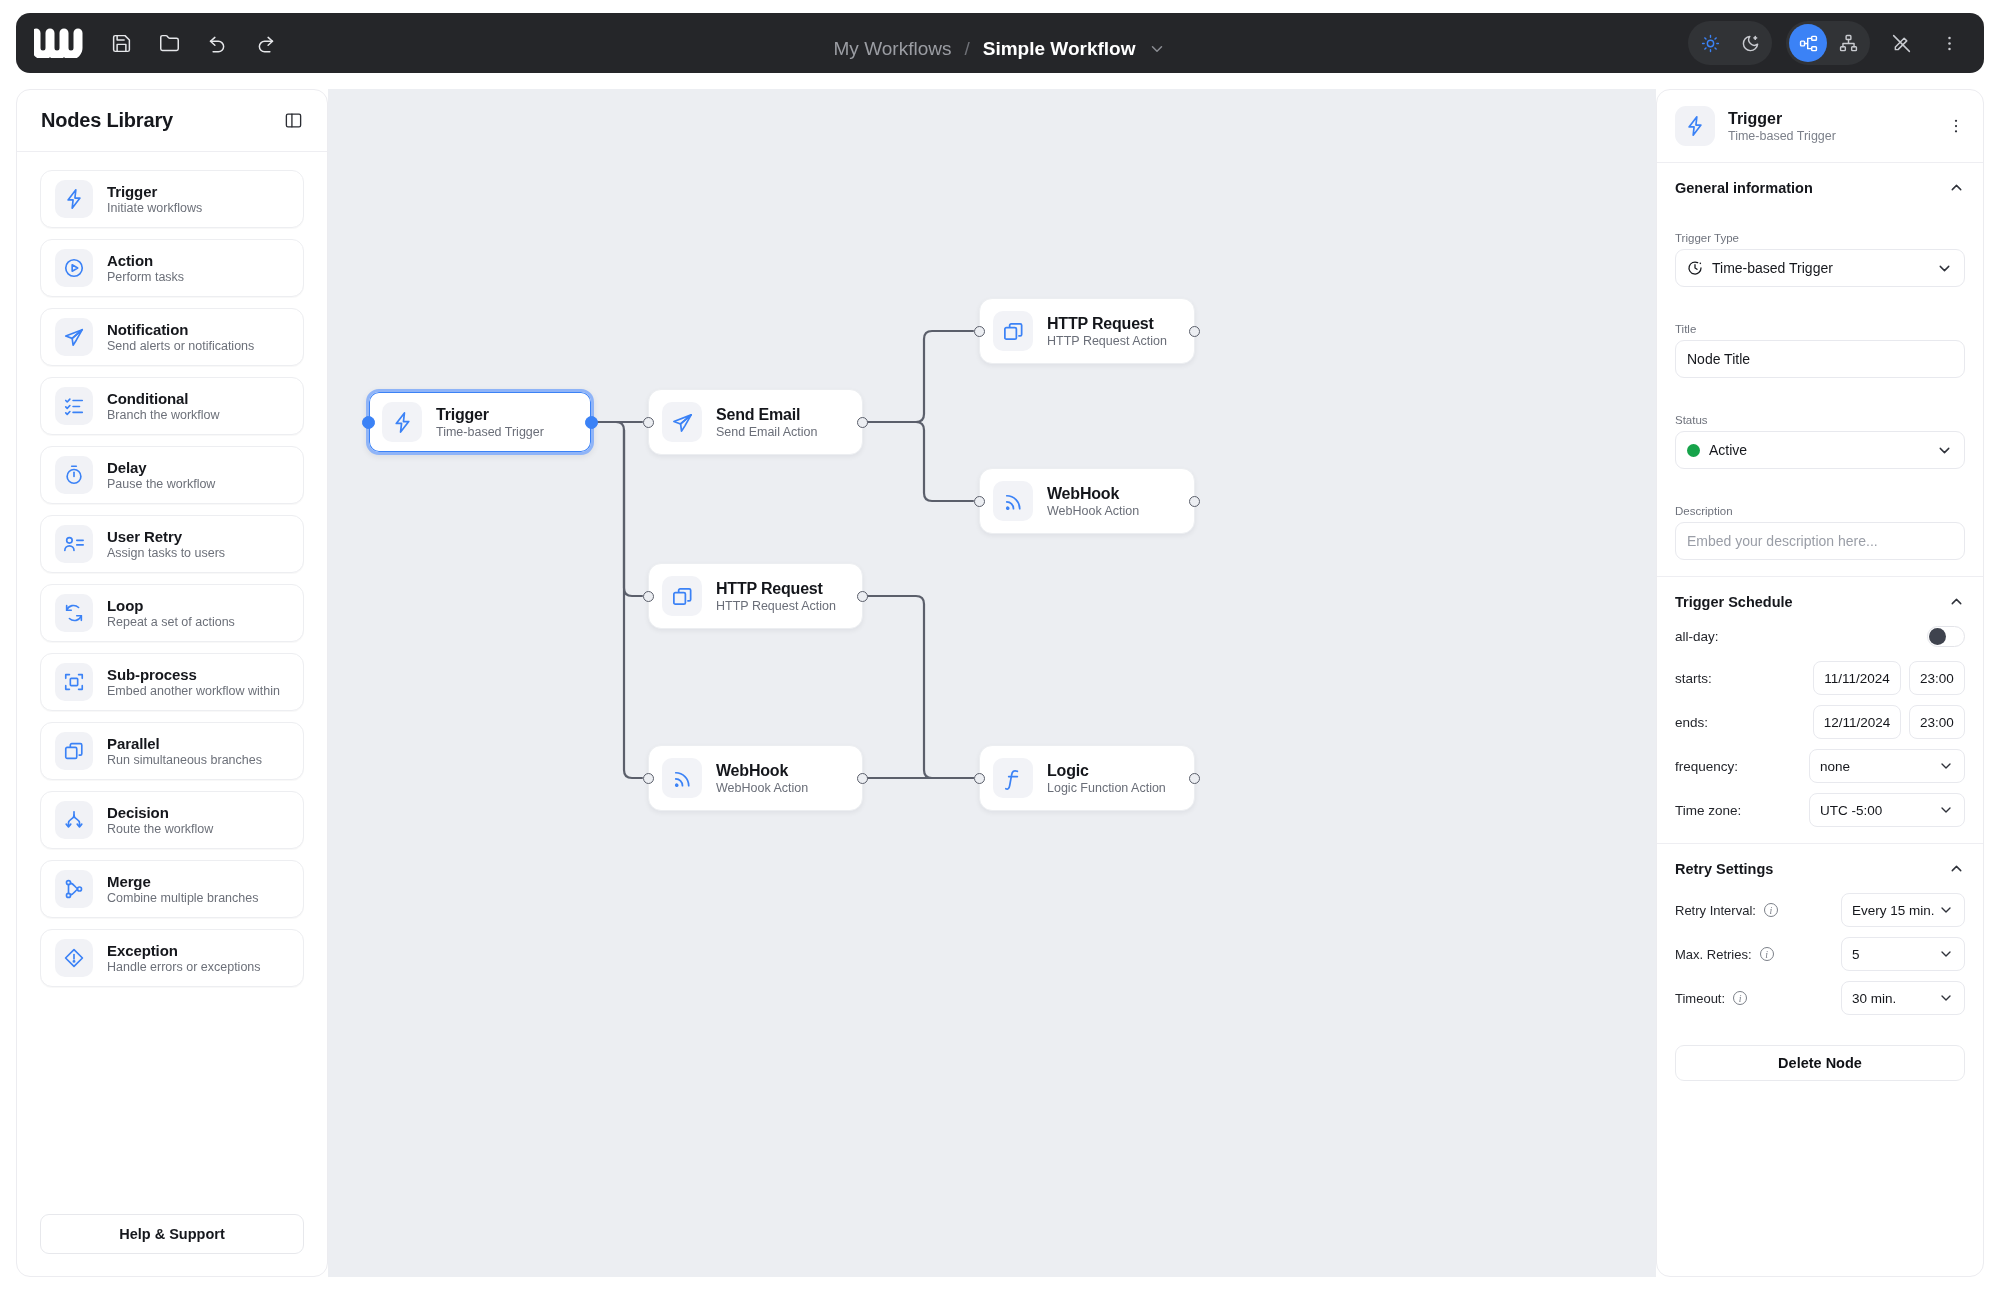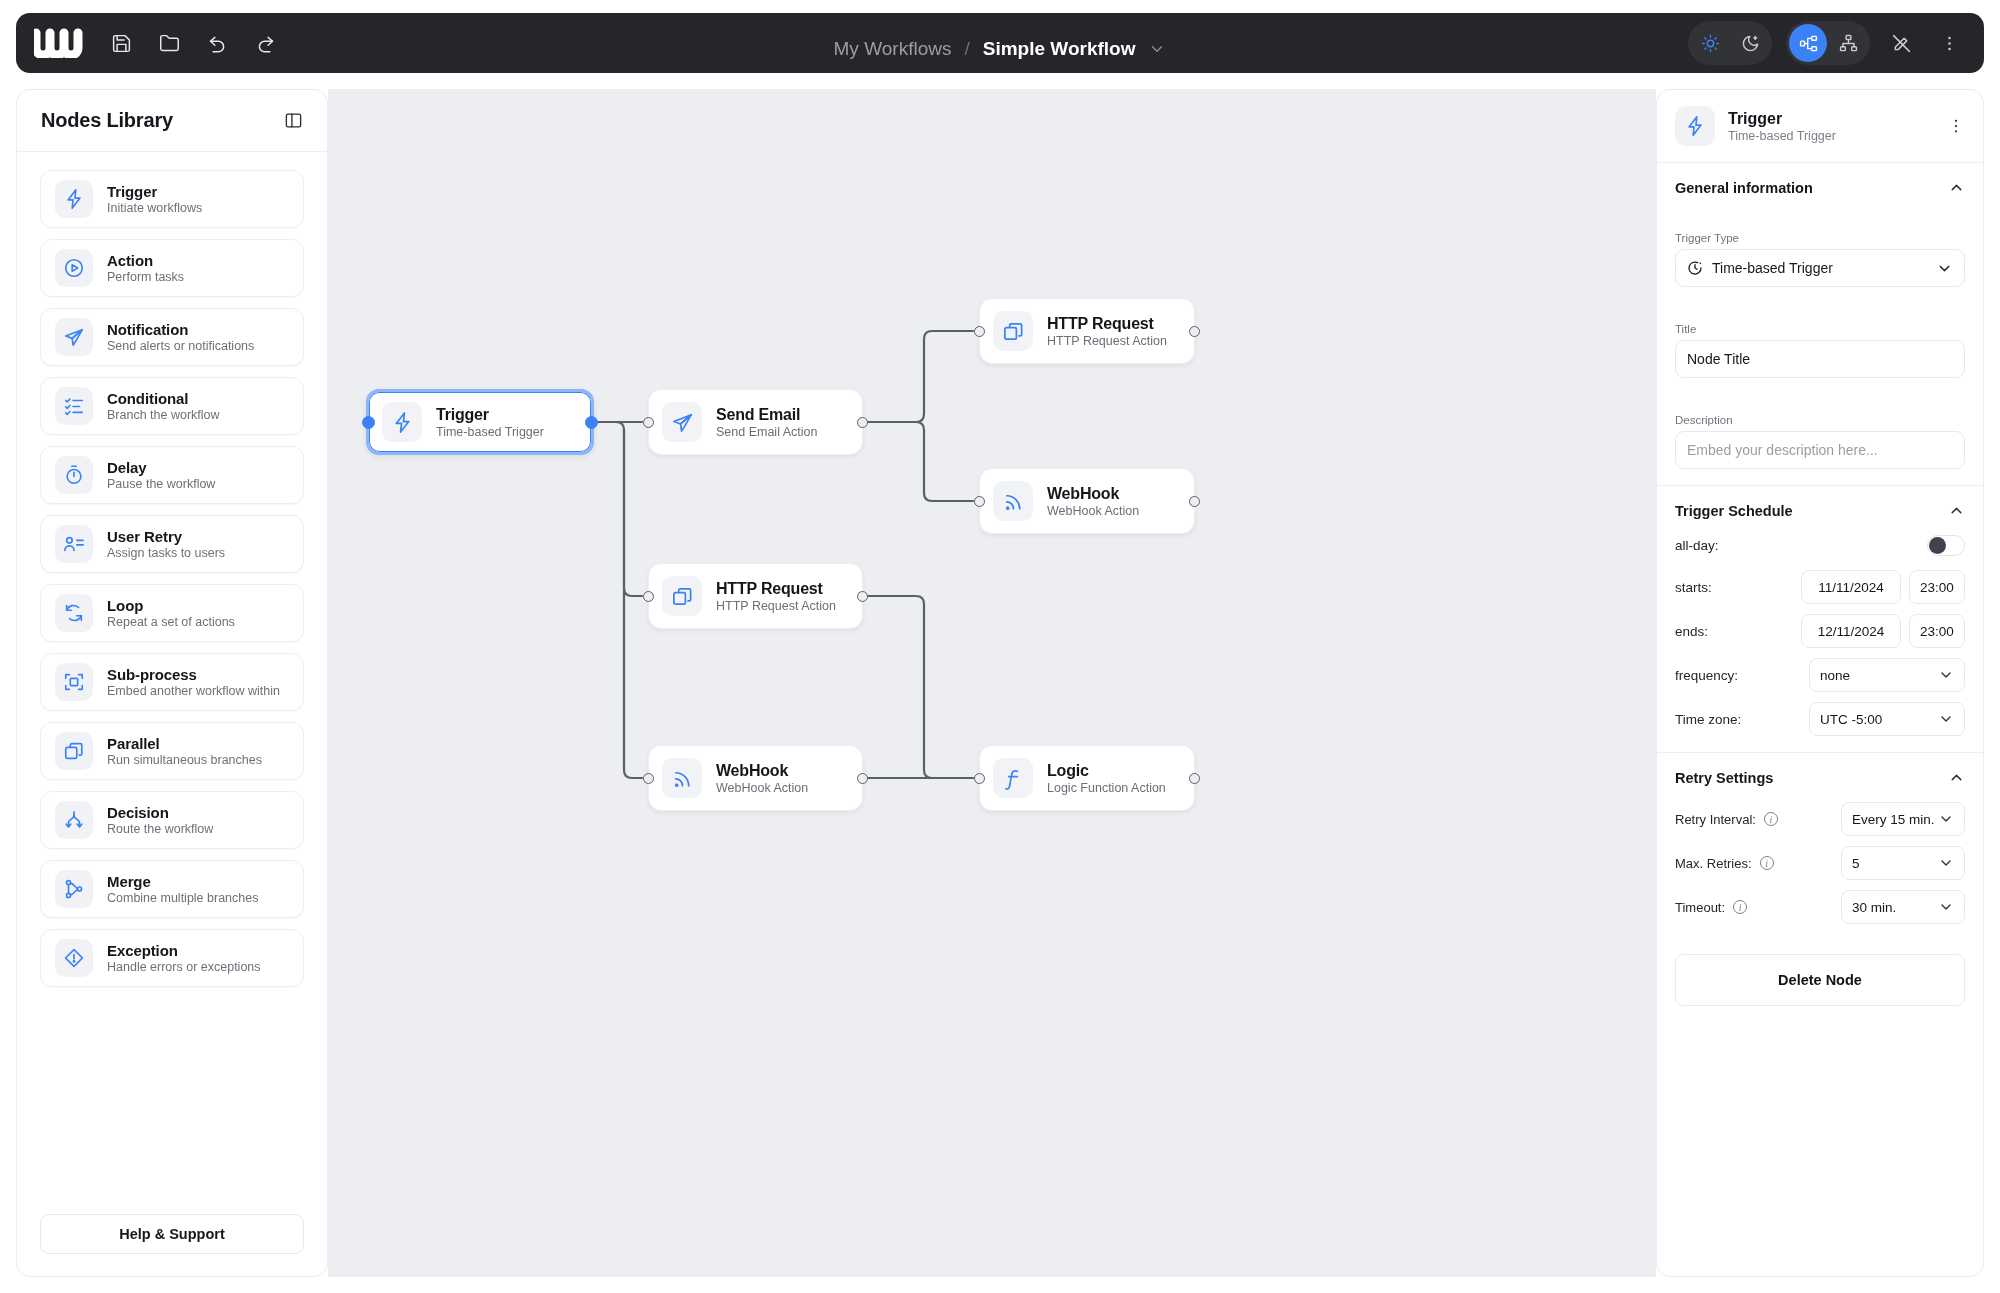--- a/index.html
+++ b/index.html
@@ -154,36 +154,36 @@
   .toggle {
     margin-left: auto; width: 38px; height: 21px; border-radius: 999px;
     background: #fff; border: 1px solid #e3e4e9; position: relative; cursor: pointer;
   }
   .toggle .knob { position: absolute; left: 1px; top: 1px; width: 17px; height: 17px; border-radius: 50%; background: #3f434e; }
   .pill {
     height: 34px; border: 1px solid #e8e9ee; border-radius: 8px; background: #fff;
     display: flex; align-items: center; justify-content: center; font-size: 13.5px;
     color: #15171c; cursor: pointer; padding: 0 8px;
   }
-  .pill.date { width: 100px; margin-left: auto; }
+  .pill.date { width: 88px; margin-left: auto; }
   .pill.time { width: 56px; }
   .sel-inline {
     margin-left: auto; height: 34px; width: 156px; border: 1px solid #e8e9ee; border-radius: 8px;
     background: #fff; display: flex; align-items: center; padding: 0 10px; cursor: pointer;
   }
   .sel-inline .cval { font-size: 13.5px; }
   .sel-inline.narrow { width: 124px; }
   .info-i {
     width: 14px; height: 14px; border-radius: 50%; border: 1.3px solid #7b7f88;
     display: inline-flex; align-items: center; justify-content: center;
     font-size: 10px; color: #7b7f88; font-style: italic; font-family: "Liberation Serif", serif; flex: none;
   }
   .pn-foot { flex: none; padding: 16px 18px 20px 18px; }
   .danger-btn {
-    width: 100%; height: 52px; border: 1px solid #e9eaee; border-radius: 9px; background: #fff;
+    width: 100%; height: 36px; border: 1px solid #e9eaee; border-radius: 9px; background: #fff;
     font-size: 14.5px; font-weight: 700; color: #101216; cursor: pointer;
     font-family: "Liberation Sans", sans-serif;
   }
 </style>
 </head>
 <body>
 
 <div class="app">
 
   <div class="topbar">
@@ -652,20 +652,32 @@
           </div>
         </div>
 
         <div class="field">
           <div class="flabel">Title</div>
           <div class="control">
             <span class="cval">Node Title</span>
           </div>
         </div>
 
+        <div class="field">
+          <div class="flabel">Status</div>
+          <div class="control">
+            <span class="dot-green"></span>
+            <span class="cval">Active</span>
+            <span class="cchev">
+              <svg width="17" height="17" viewBox="0 0 24 24" fill="none" stroke="currentColor" stroke-width="2" stroke-linecap="round" stroke-linejoin="round">
+                  <polyline points="6 9 12 15 18 9"></polyline>
+                </svg>
+            </span>
+          </div>
+        </div>
 
         <div class="field" style="margin-bottom:2px;">
           <div class="flabel">Description</div>
           <div class="control">
             <span class="cplace">Embed your description here...</span>
           </div>
         </div>
       </div>
 
       <div class="section">

